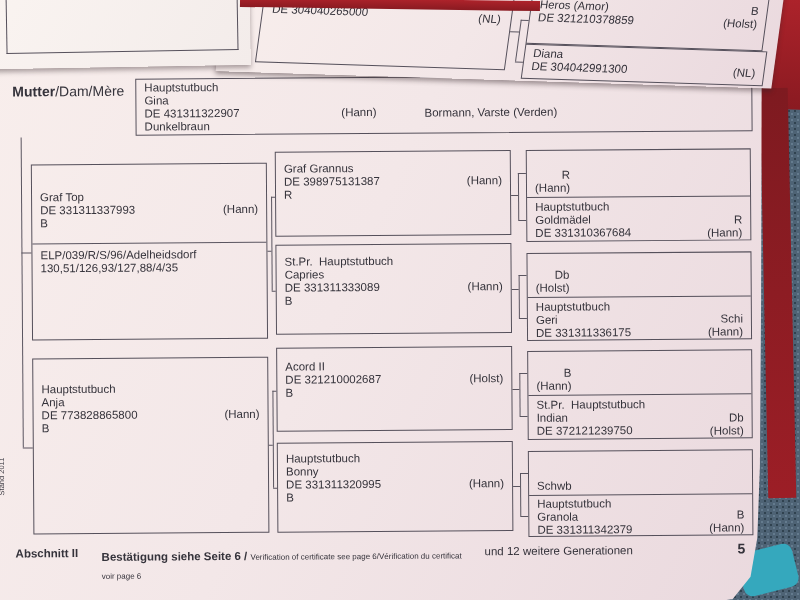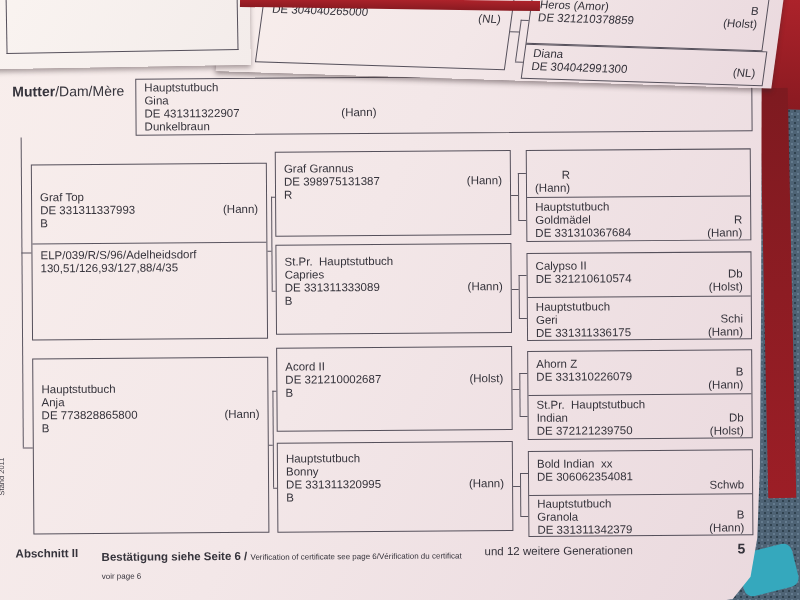--- a/index.html
+++ b/index.html
@@ -45,20 +45,21 @@
       <div class="abs" style="left:8px;top:2px;width:232px;">
         <div class="l">Hauptstutbuch</div>
         <div class="l">Gina</div>
         <div class="l row">
           <span>DE 431311322907</span>
           <span>(Hann)</span>
         </div>
         <div class="l">Dunkelbraun</div>
       </div>
       <div class="abs" style="left:288px;top:29px;">
+        <div class="l">Bormann, Varste (Verden)</div>
       </div>
     </div>
 
     <div class="box" style="left:48px;top:107px;width:236px;height:176px;">
       <div class="abs" style="left:8px;top:26px;right:8px;">
         <div class="l">Graf Top</div>
         <div class="l row"><span>DE 331311337993</span><span>(Hann)</span></div>
         <div class="l">B</div>
       </div>
       <div class="hline" style="left:0;right:0;top:78px;"></div>
@@ -122,70 +123,58 @@
              <div class="l">DE 331310367684</div>
           </div>
         <div class="r">
             <div class="l">R</div>
              <div class="l">(Hann)</div>
           </div>
       </div>
     </div>
     <div class="box" style="left:543px;top:199px;width:225px;height:88px;">
       <div class="g3cell" style="height:43px;">
-        <div>
-            <div class="l">Calypso II</div>
-             <div class="l">DE 321210610574</div>
-          </div>
         <div class="r">
             <div class="l">Db</div>
              <div class="l">(Holst)</div>
           </div>
       </div>
       <div class="g3cell divtop" style="height:45px;padding-top:3px;">
         <div>
             <div class="l">Hauptstutbuch</div>
              <div class="l">Geri</div>
              <div class="l">DE 331311336175</div>
           </div>
         <div class="r">
             <div class="l">Schi</div>
              <div class="l">(Hann)</div>
           </div>
       </div>
     </div>
     <div class="box" style="left:543px;top:297px;width:225px;height:89px;">
       <div class="g3cell" style="height:43px;">
-        <div>
-            <div class="l">Ahorn Z</div>
-             <div class="l">DE 331310226079</div>
-          </div>
         <div class="r">
             <div class="l">B</div>
              <div class="l">(Hann)</div>
           </div>
       </div>
       <div class="g3cell divtop" style="height:46px;padding-top:3px;">
         <div>
             <div class="l">St.Pr.  Hauptstutbuch</div>
              <div class="l">Indian</div>
              <div class="l">DE 372121239750</div>
           </div>
         <div class="r">
             <div class="l">Db</div>
              <div class="l">(Holst)</div>
           </div>
       </div>
     </div>
     <div class="box" style="left:543px;top:397px;width:225px;height:86px;">
       <div class="g3cell" style="height:43px;">
-        <div>
-            <div class="l">Bold Indian  xx</div>
-             <div class="l">DE 306062354081</div>
-          </div>
         <div class="r">
             <div class="l">Schwb</div>
              <div class="l"></div>
           </div>
       </div>
       <div class="g3cell divtop" style="height:43px;padding-top:2px;">
         <div>
             <div class="l">Hauptstutbuch</div>
              <div class="l">Granola</div>
              <div class="l">DE 331311342379</div>

